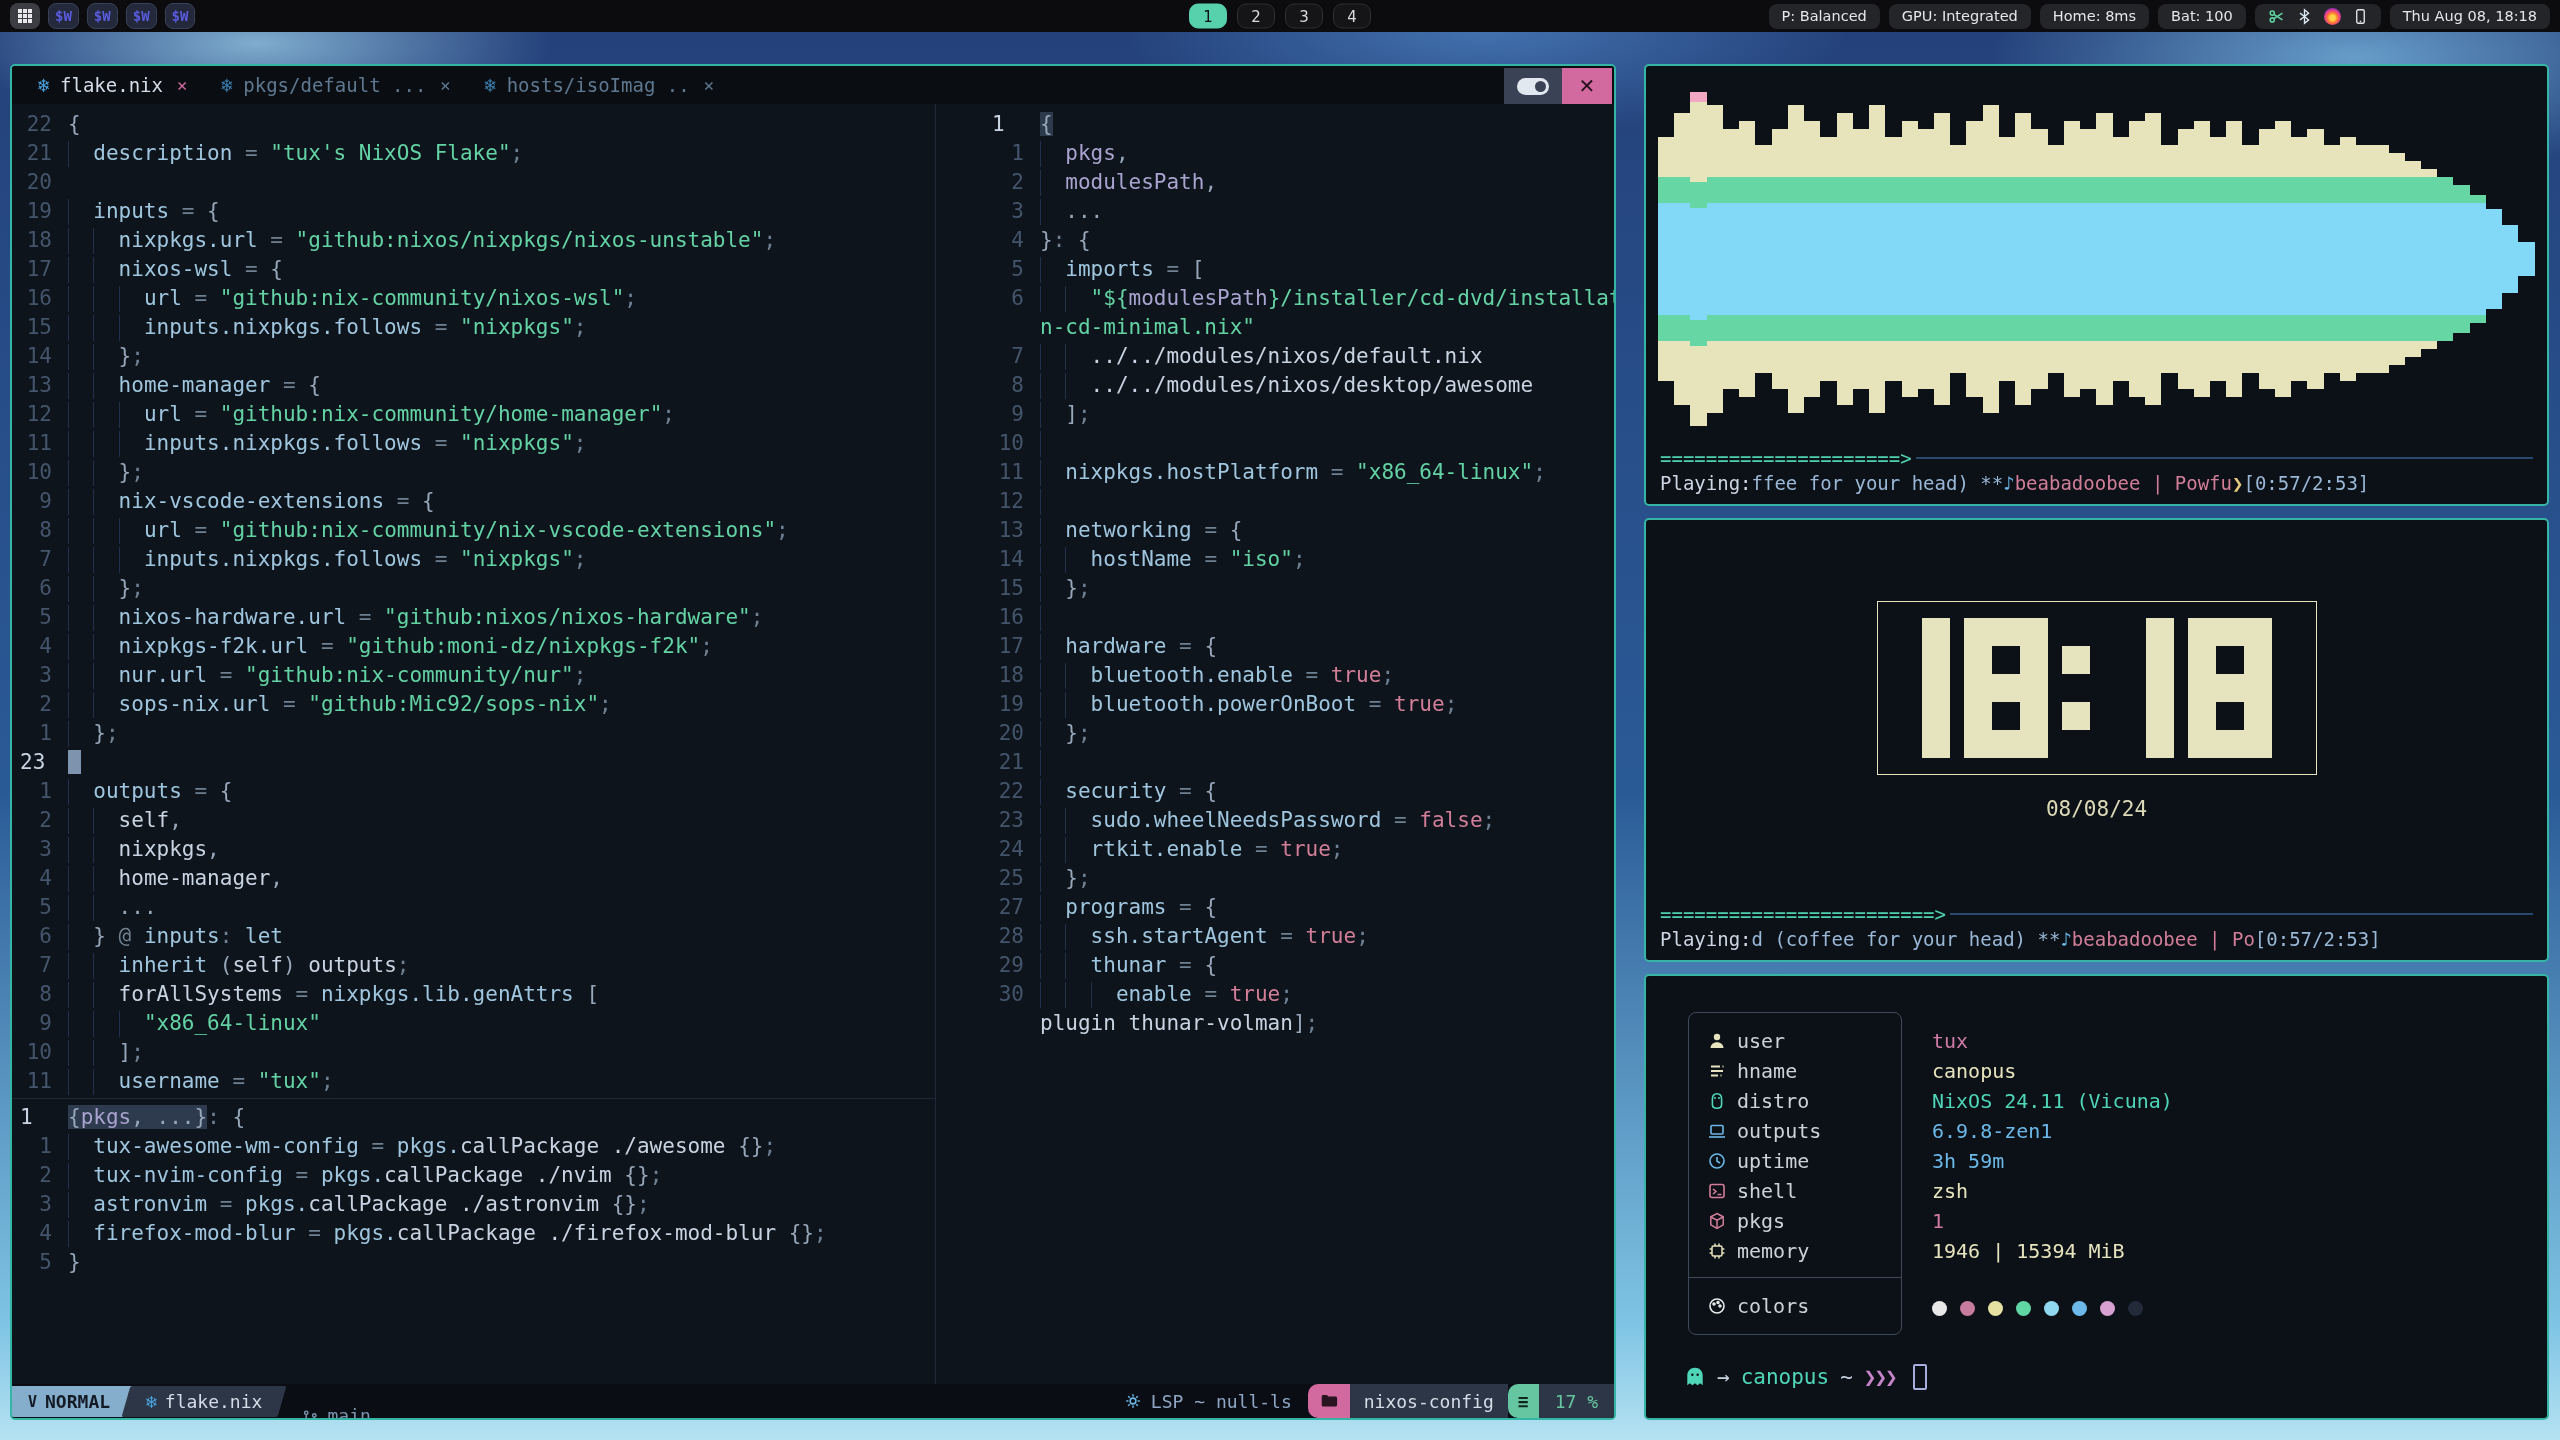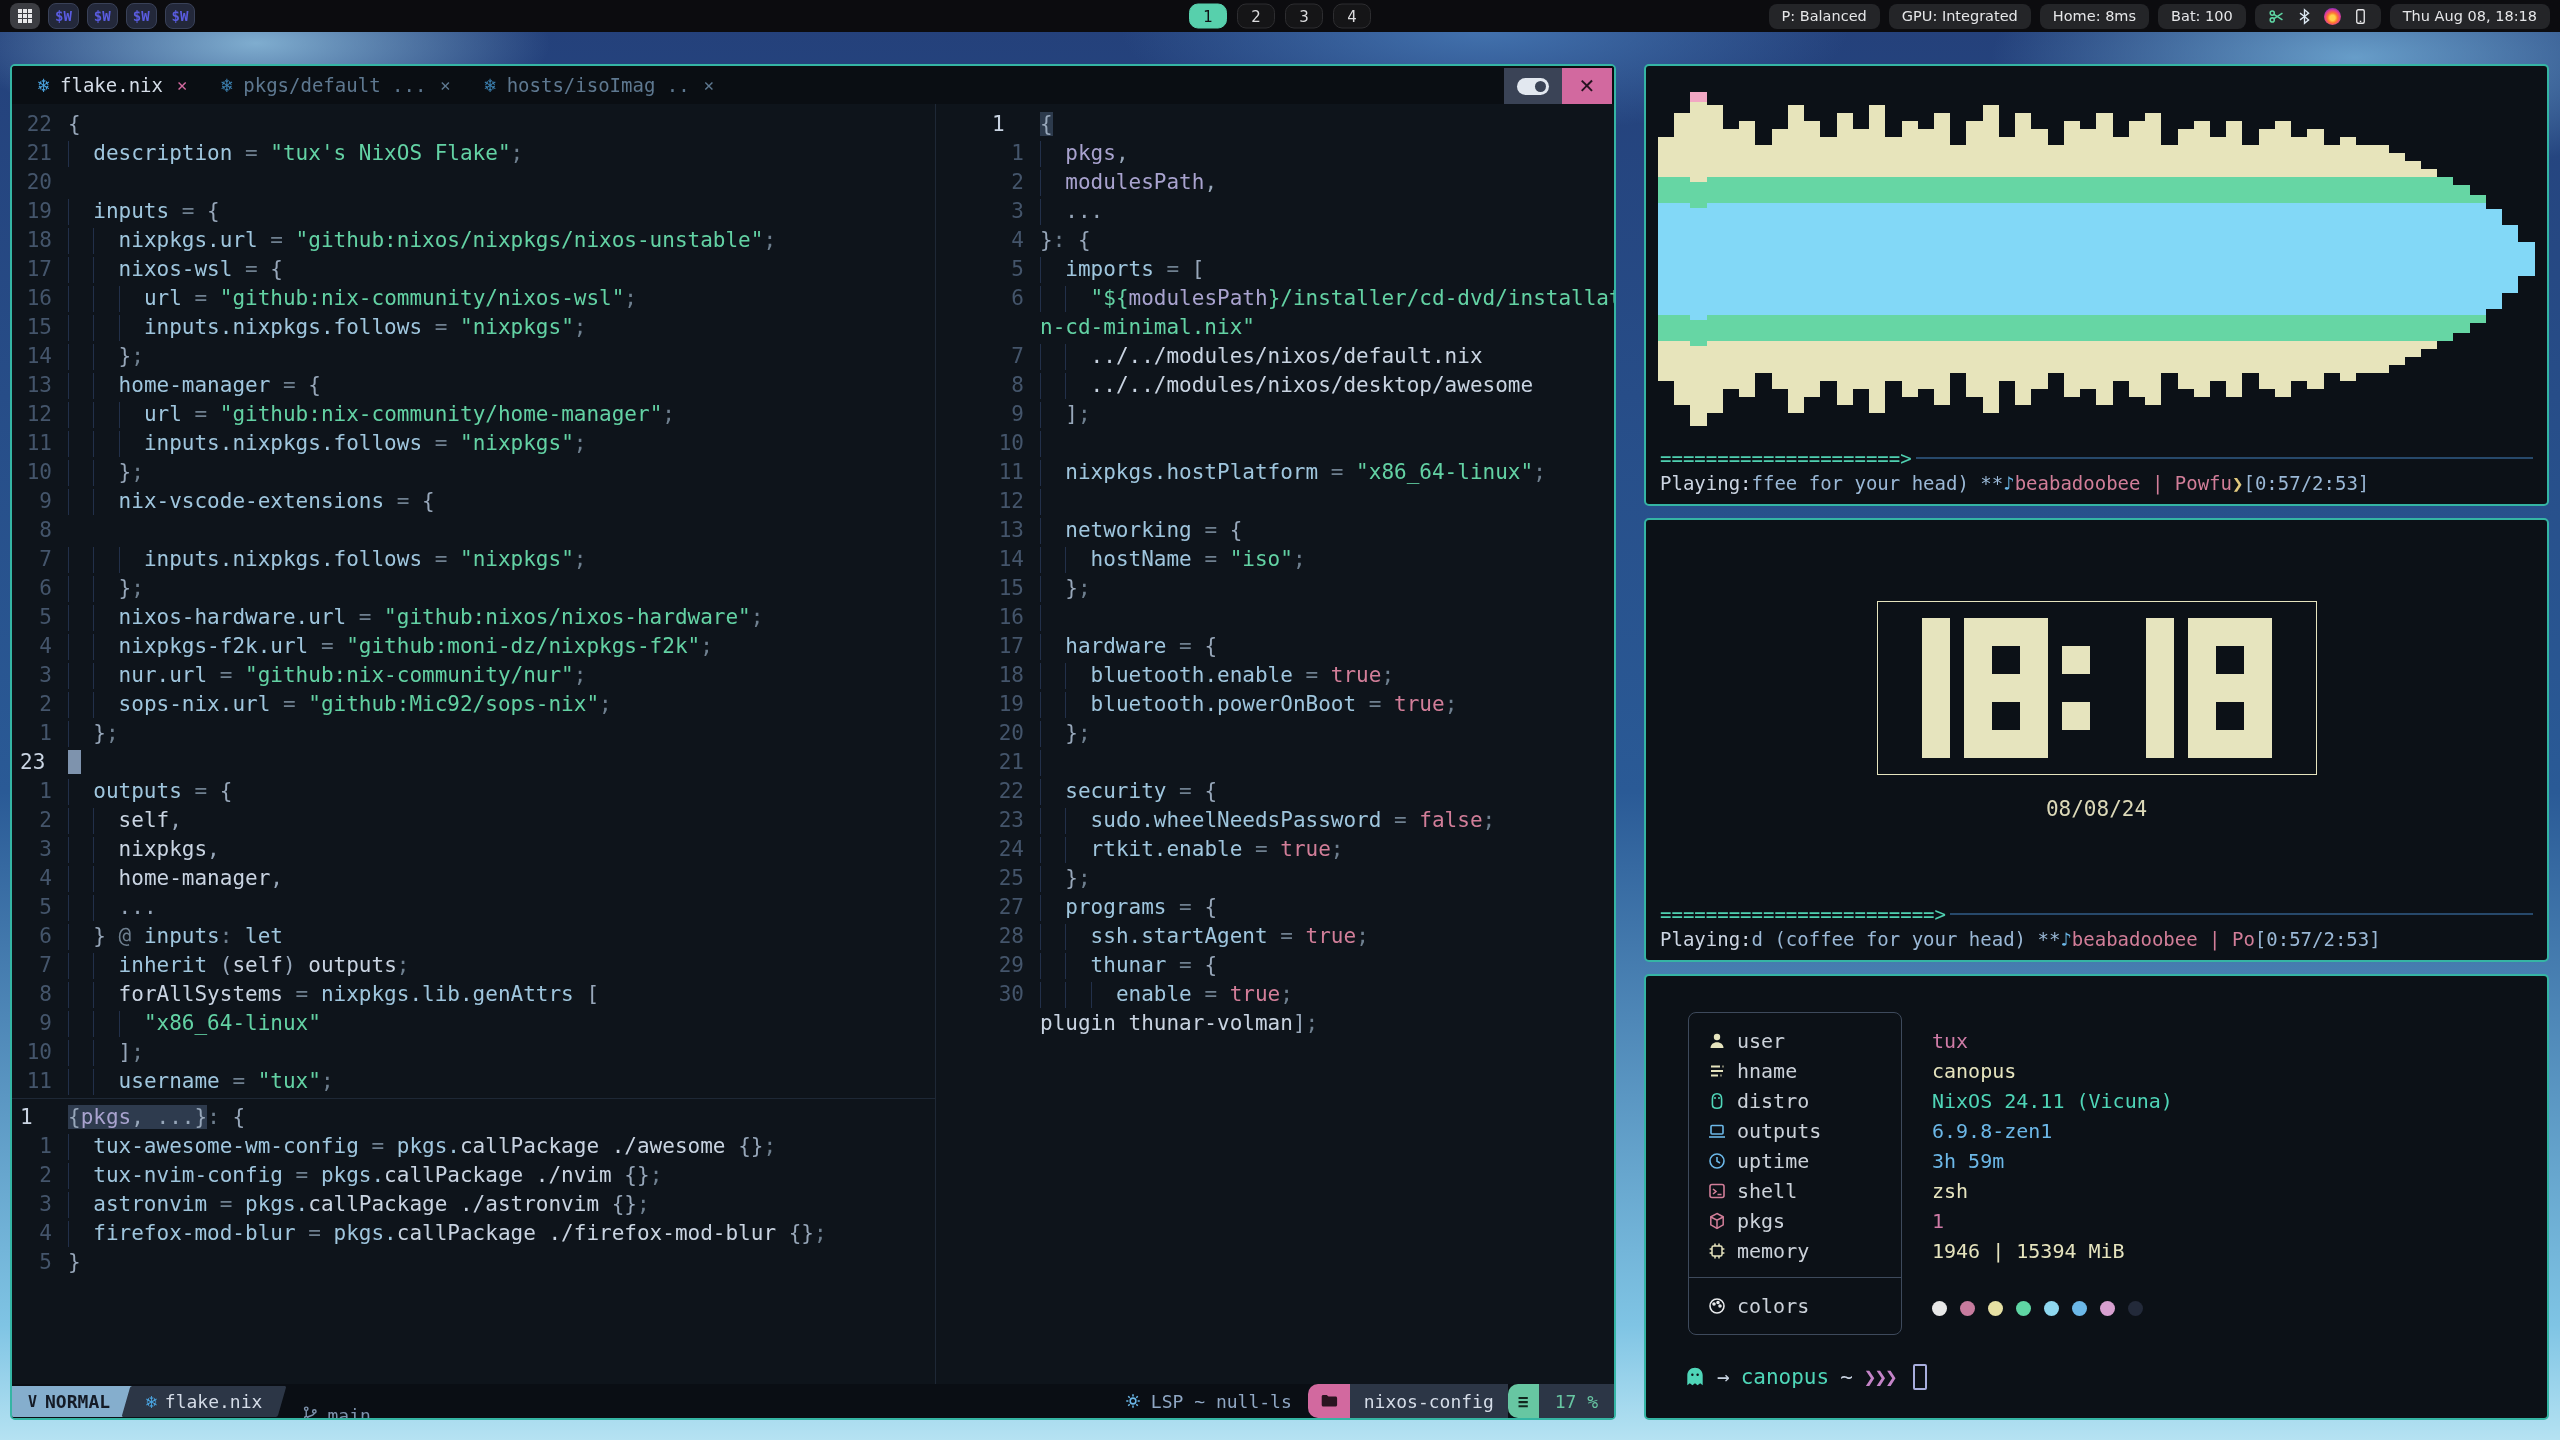--- a/index.html
+++ b/index.html
@@ -71,21 +71,21 @@
   .tk.h { background:#2e3b4e; }
   .tk.c { background:#7e93ad; }
   .tk.cd { background:#2c3a4c; }
 
   .statusline { height:34px; background:#0a0e14; display:flex; align-items:center;
                 font-family:"DejaVu Sans Mono",monospace; font-size:18px; flex:none; }
   .sk { transform:skewX(-16deg); border-radius:2px; }
   .sk > span { display:flex; transform:skewX(16deg); align-items:center; gap:8px; }
   .seg-mode { background:#85aecd; color:#141b26; font-weight:bold; padding:5px 20px 5px 24px; margin-left:-8px; }
   .seg-file { background:#2c3646; color:#d5dde8; padding:5px 20px; margin-left:-4px; }
-  .seg-branch { color:#7e93ad; display:flex; align-items:flex-start; gap:8px; margin-left:20px;margin-top:29px; }
+  .seg-branch { color:#7e93ad; display:flex; align-items:flex-end; gap:8px; margin-left:20px;margin-top:29px; }
   .sl-right { margin-left:auto; display:flex; align-items:center; height:100%; }
   .seg-lsp { color:#8fa7c4; display:flex; align-items:center; gap:9px; margin-right:16px; }
   .seg-folder { background:#d2699f; border-radius:10px 0 0 10px; height:100%; display:flex; align-items:center; padding:0 12px; }
   .seg-proj { background:#2c3646; color:#d5dde8; height:100%; display:flex; align-items:center; padding:0 14px; }
   .seg-lines { background:#67c6a2; border-radius:10px 0 0 10px; height:100%; display:flex; align-items:center; padding:0 10px; color:#11261e; font-weight:bold; }
   .seg-scroll { background:#2c3646; color:#67c6a2; height:100%; display:flex; align-items:center; padding:0 16px; }
 
   
   .term { font-family:"DejaVu Sans Mono",monospace; color:#c9d4e2; }
   #vis { flex:1; display:flex; align-items:center; padding:10px 12px 4px; }
@@ -260,20 +260,21 @@
           <div class="code-row">
             <span class="gut">10</span>
             <span class="code-text"><span class="g">  </span><span class="g">  </span><span class="tk p">}</span><span class="tk o">;</span></span>
           </div>
           <div class="code-row">
             <span class="gut">9</span>
             <span class="code-text"><span class="g">  </span><span class="g">  </span><span class="tk i">nix-vscode-extensions</span><span class="tk o"> = </span><span class="tk p">{</span></span>
           </div>
           <div class="code-row">
             <span class="gut">8</span>
+            <span class="code-text"><span class="g">  </span><span class="g">  </span><span class="g">  </span><span class="tk i">url</span><span class="tk o"> = </span><span class="tk s">"github:nix-community/nix-vscode-extensions"</span><span class="tk o">;</span></span>
           </div>
           <div class="code-row">
             <span class="gut">7</span>
             <span class="code-text"><span class="g">  </span><span class="g">  </span><span class="g">  </span><span class="tk i">inputs.nixpkgs.follows</span><span class="tk o"> = </span><span class="tk s">"nixpkgs"</span><span class="tk o">;</span></span>
           </div>
           <div class="code-row">
             <span class="gut">6</span>
             <span class="code-text"><span class="g">  </span><span class="g">  </span><span class="tk p">}</span><span class="tk o">;</span></span>
           </div>
           <div class="code-row">

